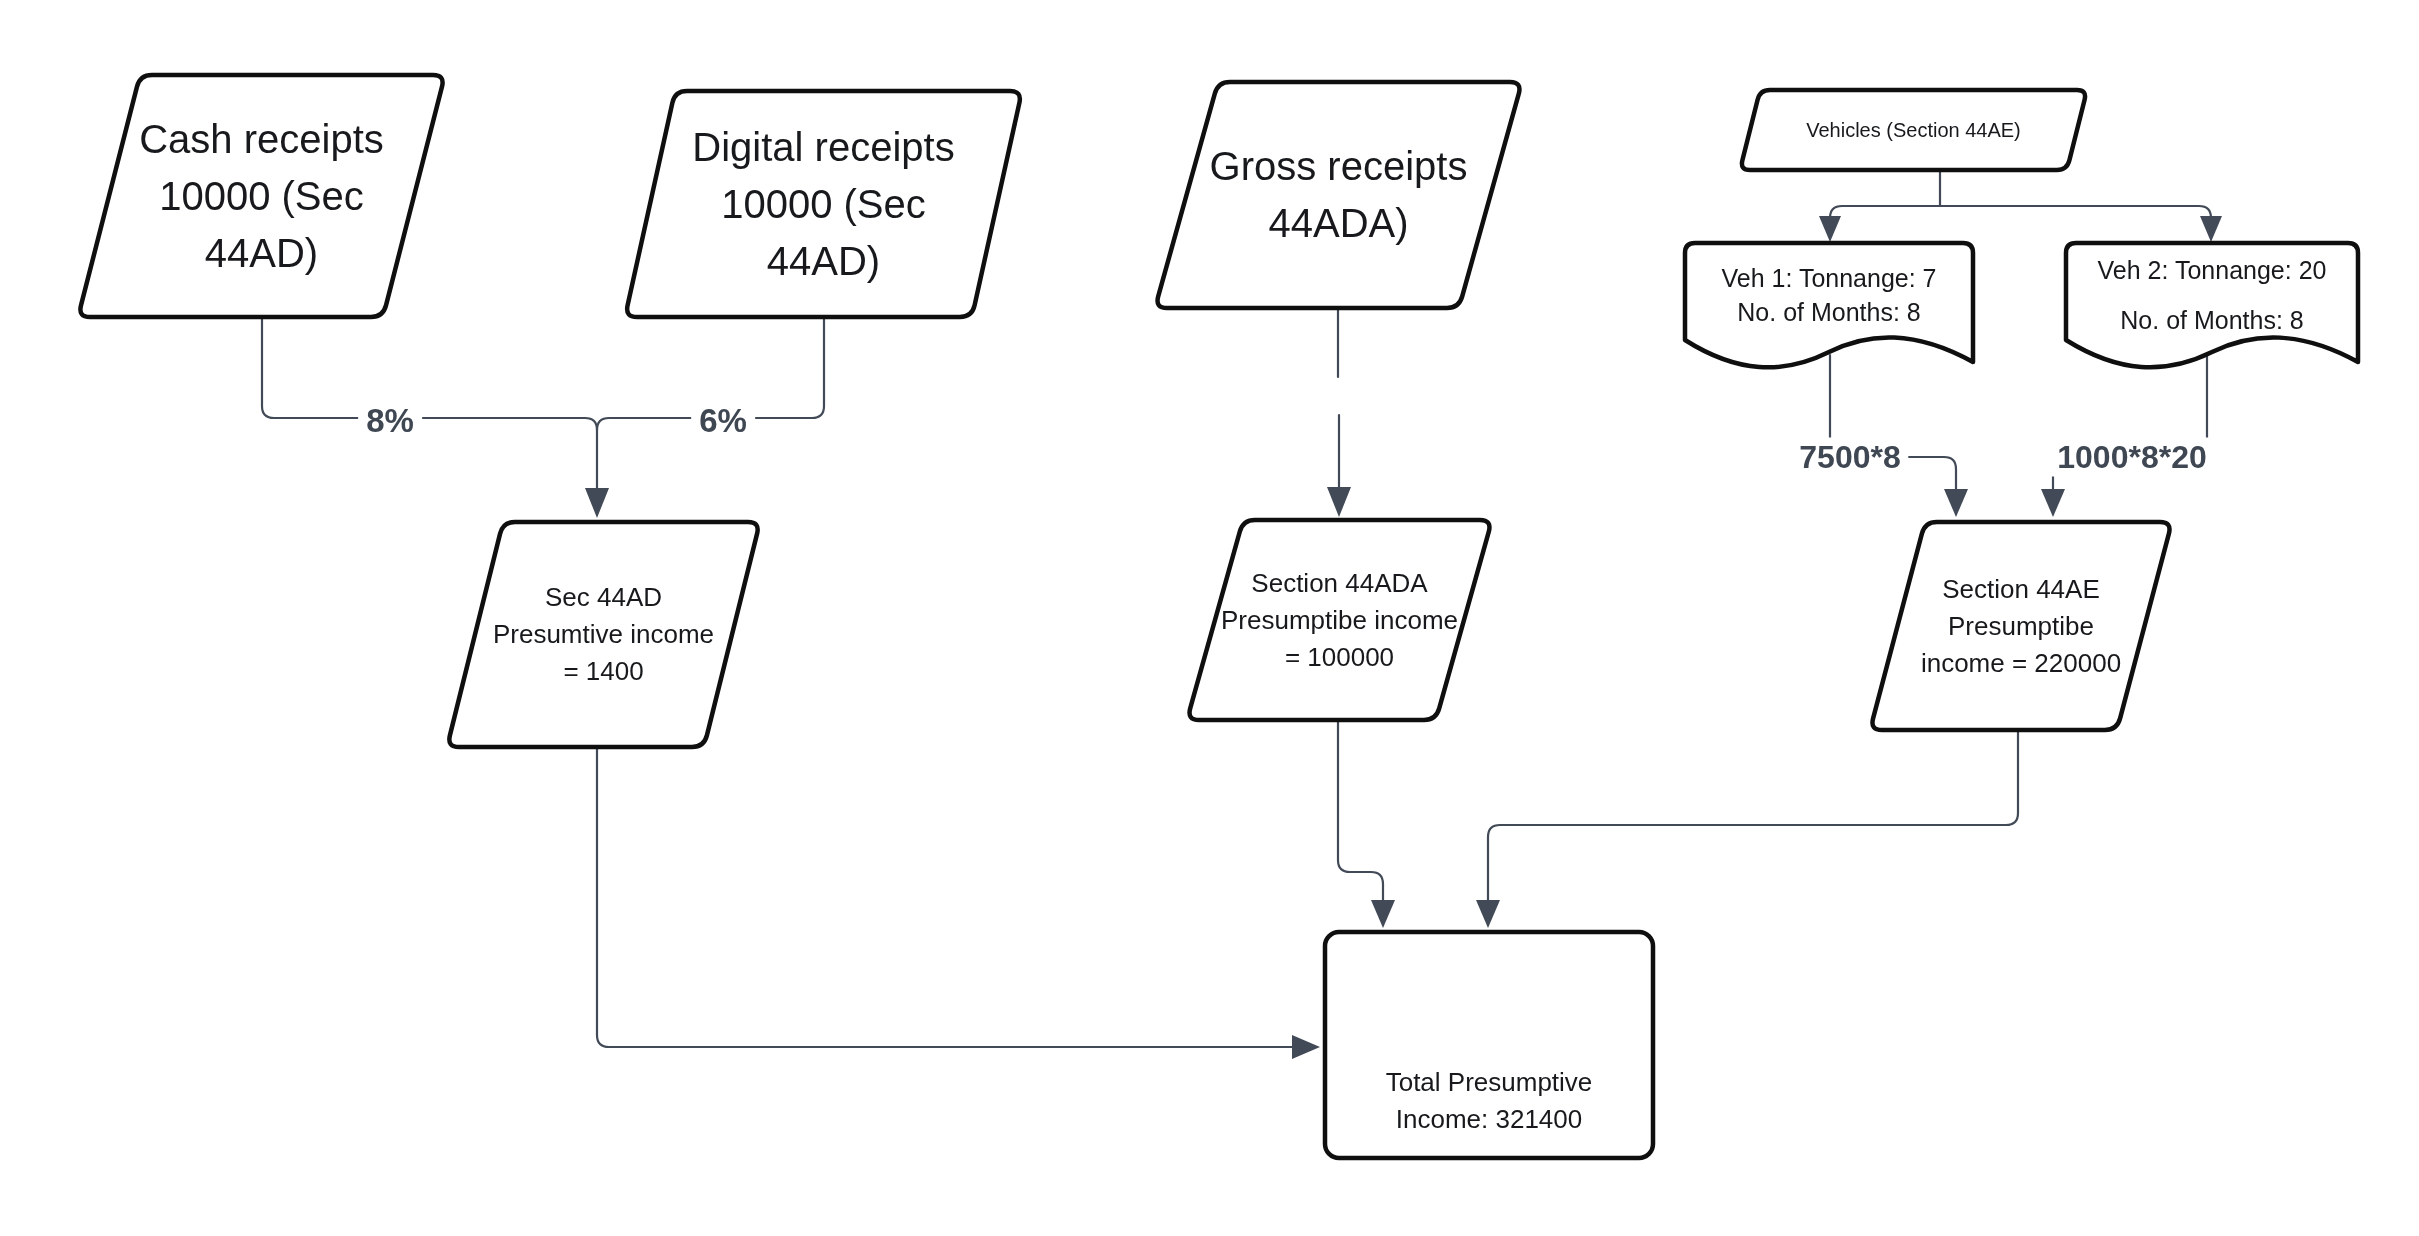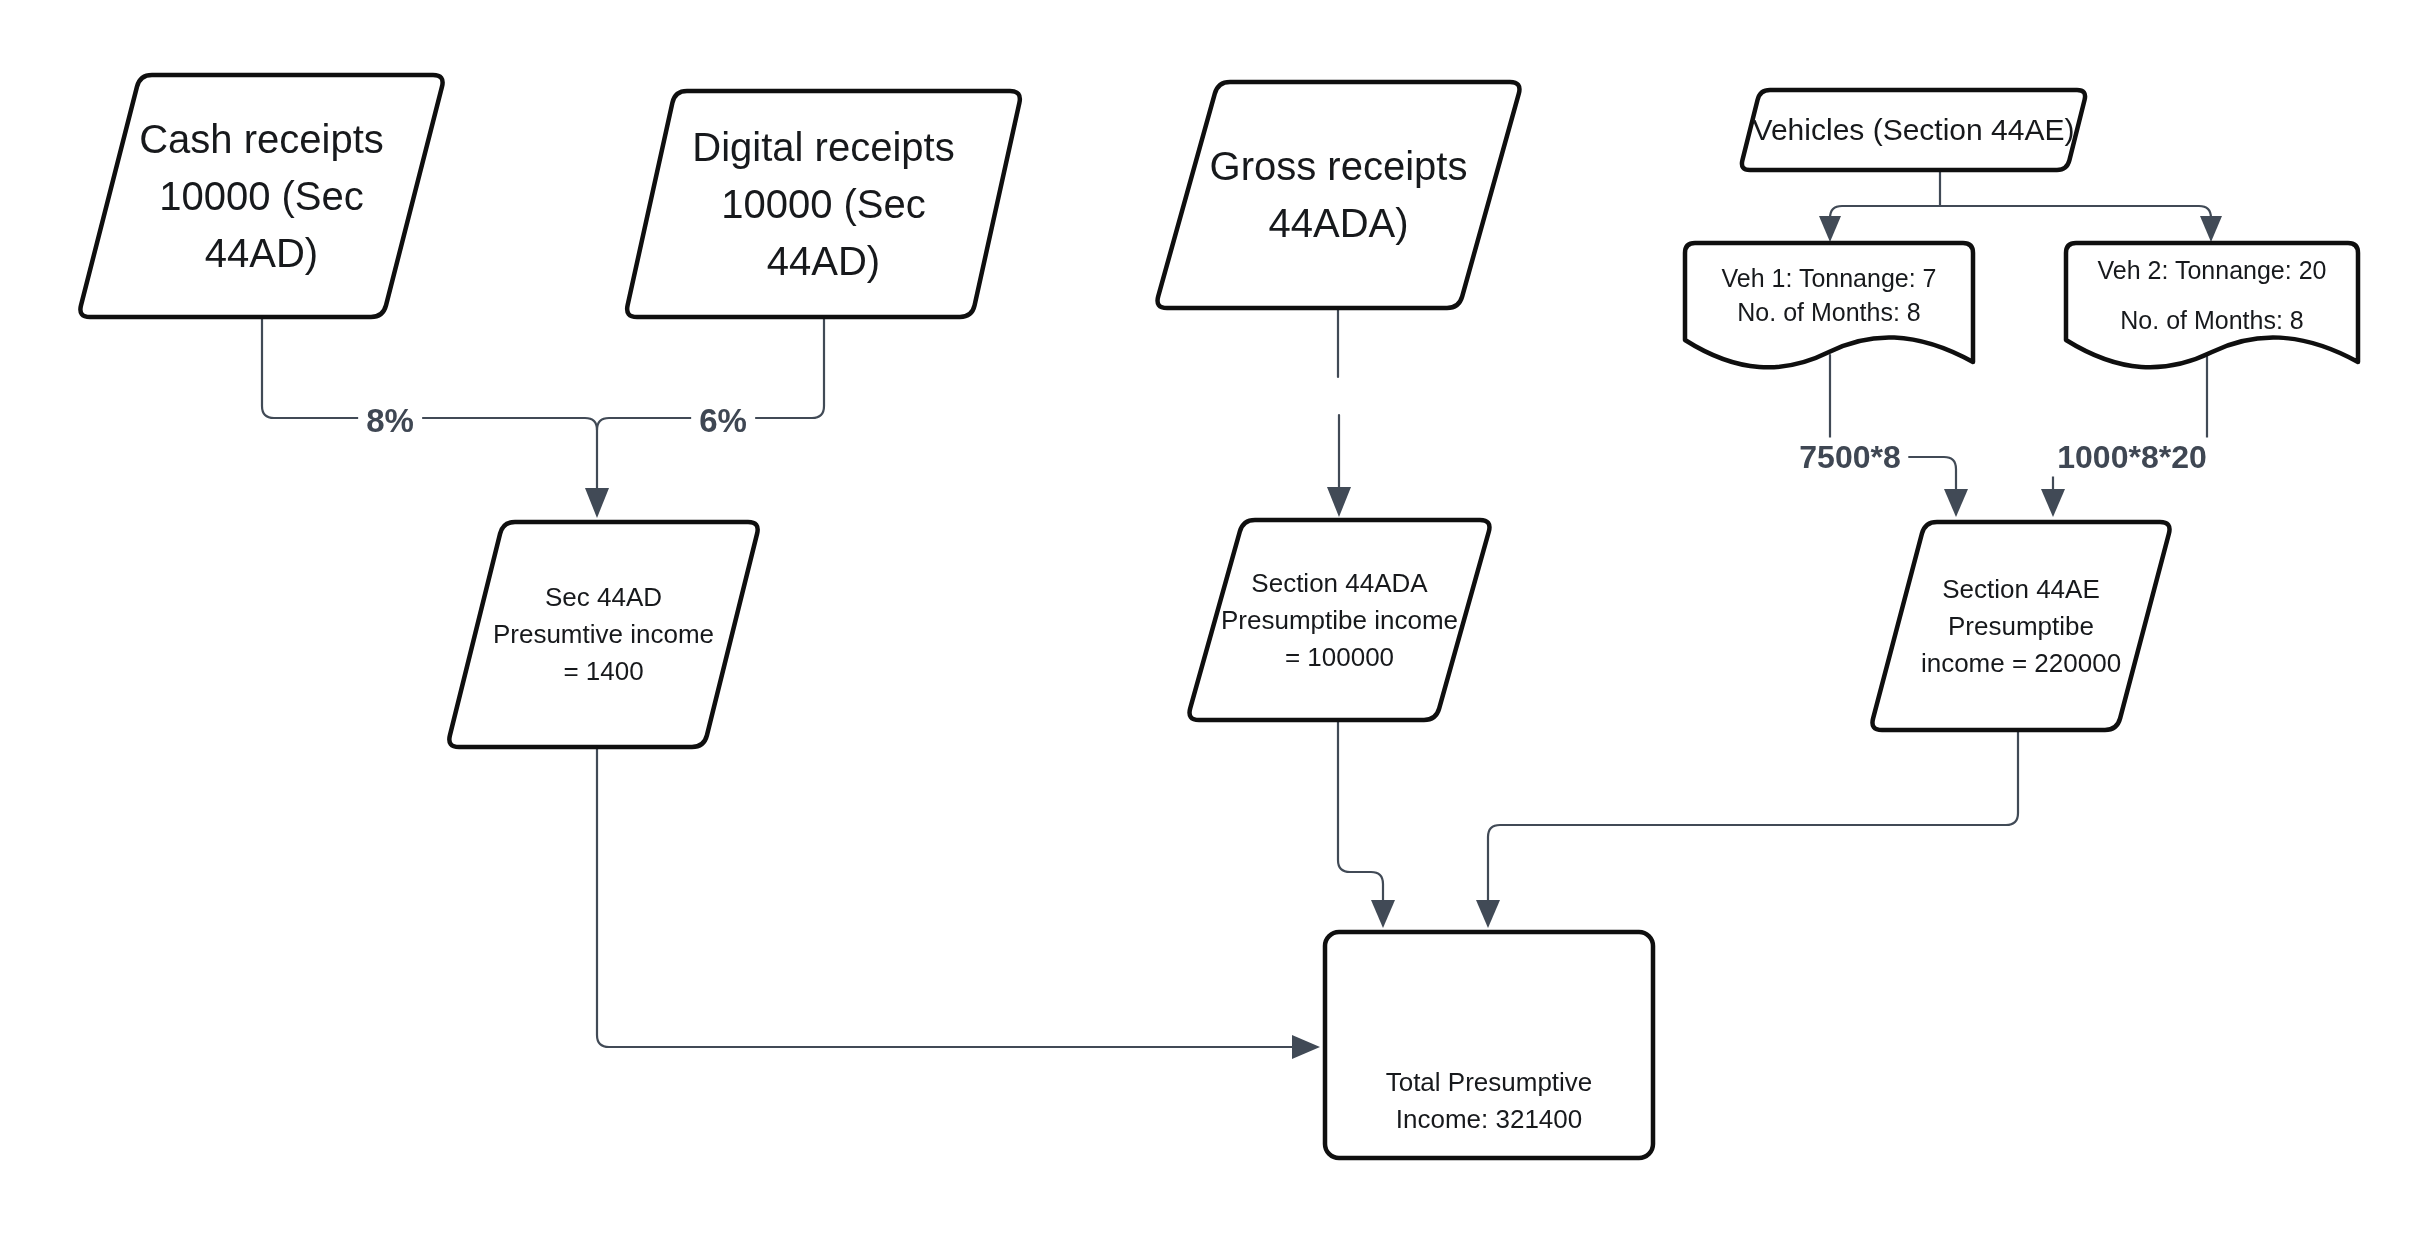--- a/index.html
+++ b/index.html
@@ -16,21 +16,21 @@
   .arrowhead{fill:#414a56;stroke:none;}
   .node-label{
     position:absolute;display:flex;flex-direction:column;
     align-items:center;justify-content:center;text-align:center;
     color:#17191c;pointer-events:none;
   }
   .node-label span{display:block;white-space:nowrap;}
   .lbl-big{font-size:40px;line-height:57px;}
   .lbl-mid{font-size:26px;line-height:37px;}
   .lbl-veh{font-size:25px;line-height:34px;}
-  .lbl-vehicles{font-size:30px;line-height:30px;}
+  .lbl-vehicles{font-size:20px;line-height:30px;}
   .edge-label{
     position:absolute;transform:translate(-50%,-50%);
     background:#ffffff;color:#3f4753;font-weight:bold;
     padding:1px 8px;white-space:nowrap;
   }
   .el-pct{font-size:33px;}
   .el-gross{font-size:31px;}
   .el-calc{font-size:32px;}
 </style>
 </head>

